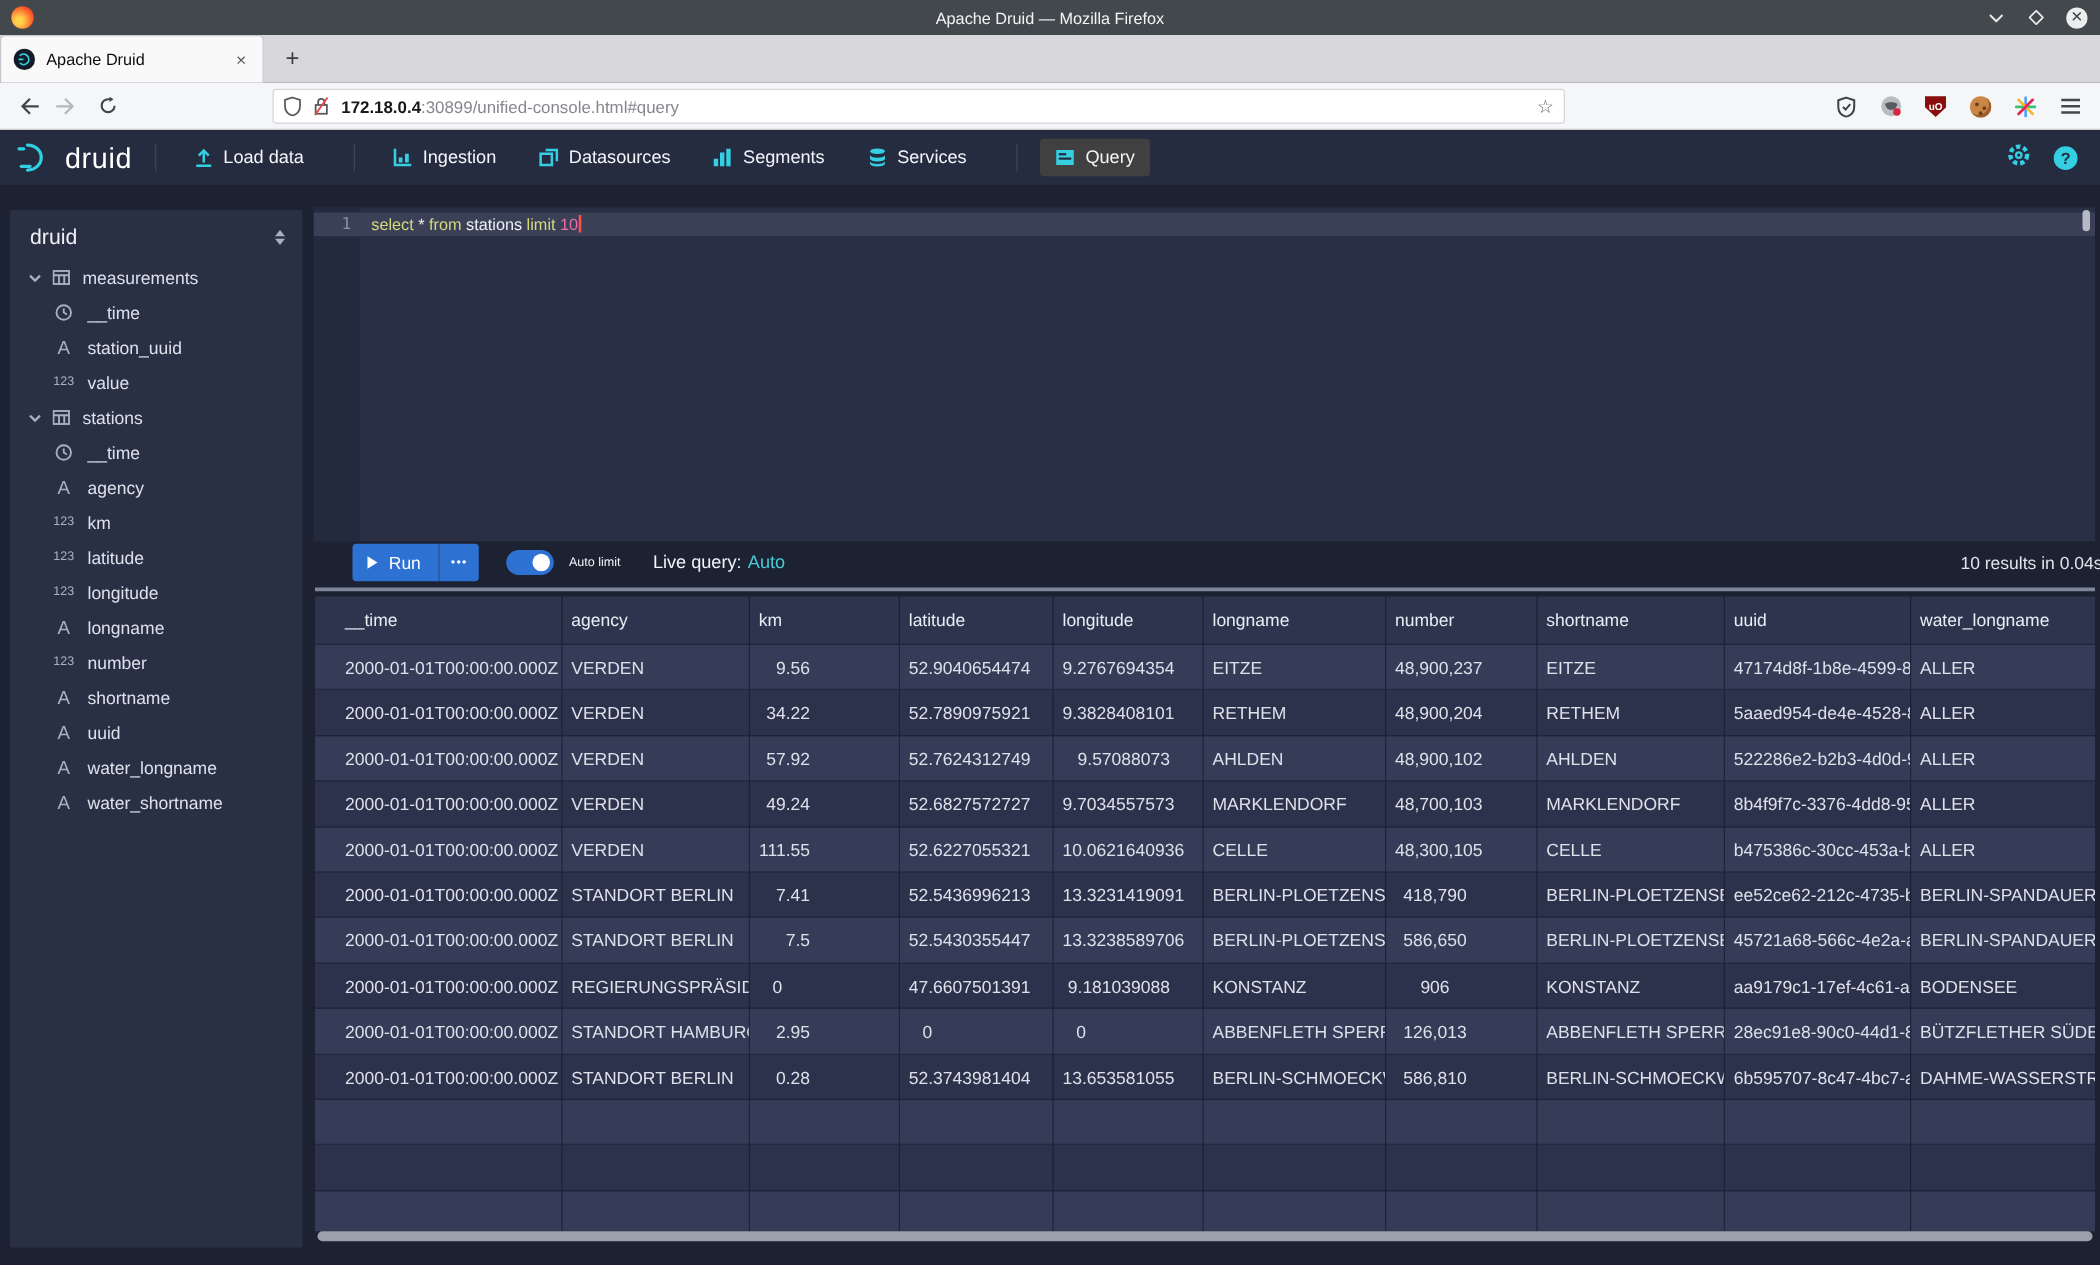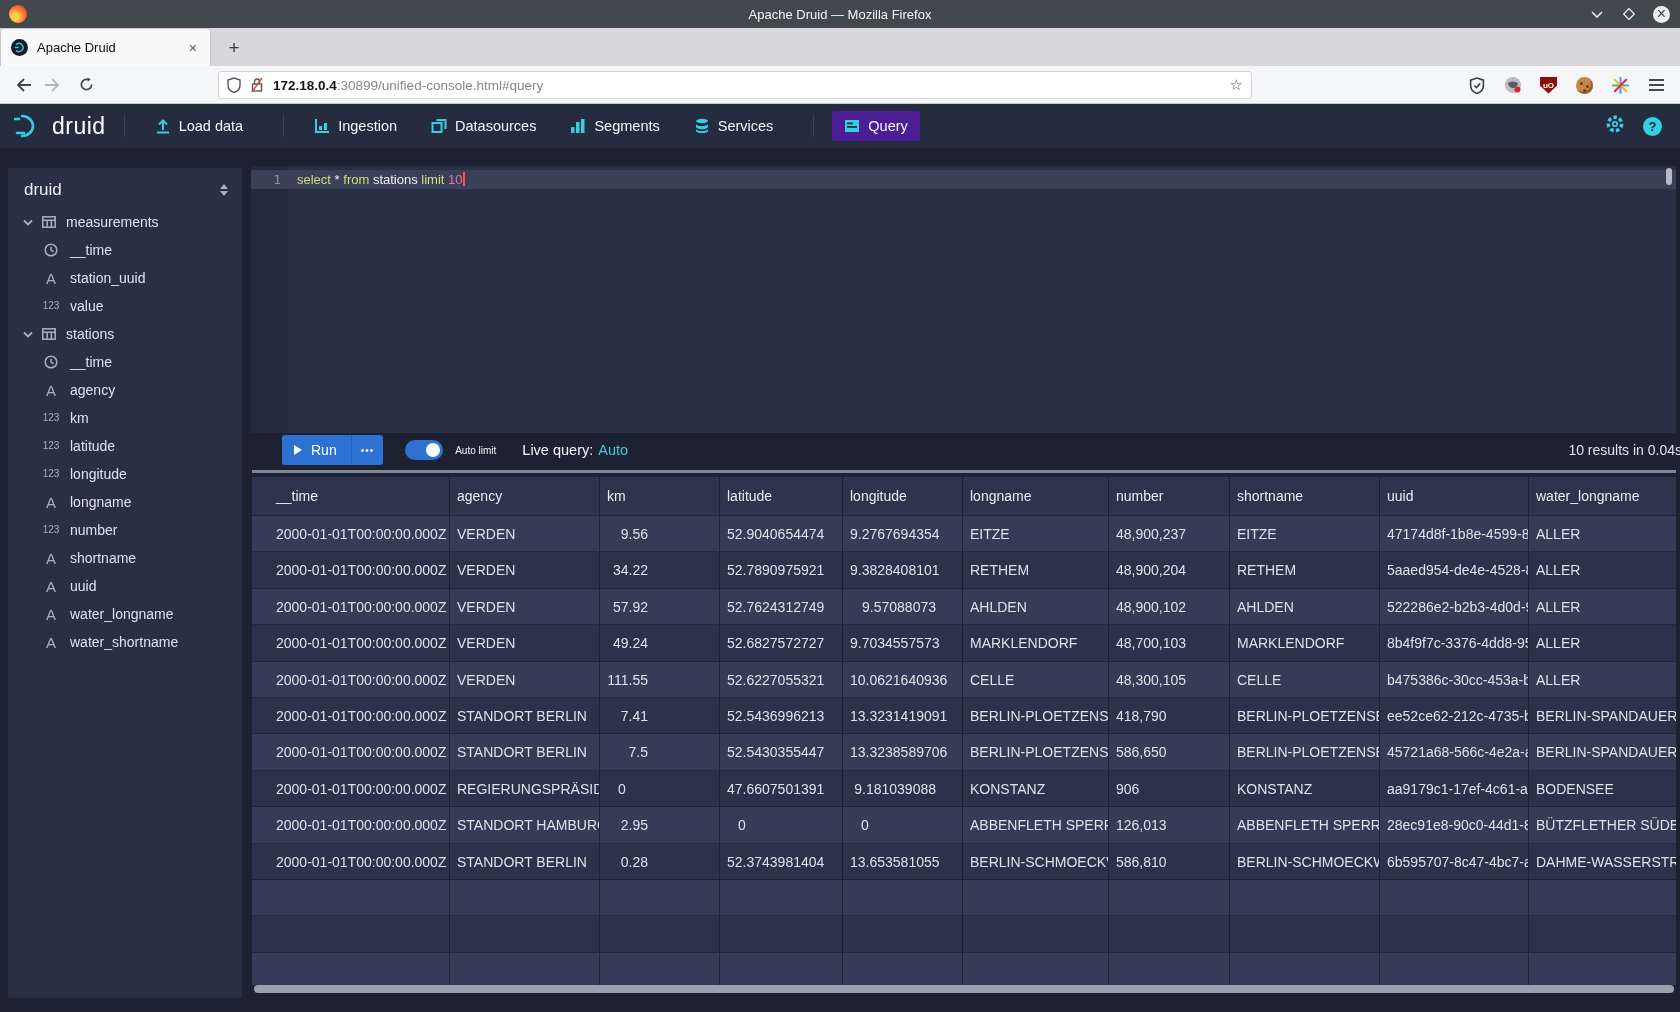--- a/index.html
+++ b/index.html
@@ -54,21 +54,21 @@
   .hamb i { width:15px; height:2px; background:#45484d; }
 
   
   .druidnav { position:absolute; top:104px; left:0; width:1680px; height:44px; background:#262c40;
     display:flex; align-items:center; color:#f2f5f9; }
   .brand { display:flex; align-items:center; margin-left:14px; }
   .brand-word { font-size:23px; color:#fff; letter-spacing:.5px; margin-left:6px; font-weight:400; }
   .nav-sep { width:1px; height:22px; background:#3c4359; margin:0 18px; }
   .nav-item { display:flex; align-items:center; gap:8px; padding:7px 12px; border-radius:3px;
     font-size:14.5px; margin-right:10px; cursor:default; }
-  .nav-item.active { background:#4c1d95; }
+  .nav-item.active { background:#404040; }
   .nicon { display:flex; align-items:center; }
   .nav-right { margin-left:auto; display:flex; align-items:center; gap:18px; margin-right:18px; }
   .help-circle { width:19px; height:19px; border-radius:50%; background:#35cfe4; color:#262c40;
     font-weight:bold; font-size:13px; display:flex; align-items:center; justify-content:center; }
 
   
   .content { position:absolute; top:148px; left:0; width:1680px; height:864px; background:#1d2232; }
 
   
   .sidebar { position:absolute; left:8px; top:20px; width:234px; height:830px; background:#2a3044;
@@ -128,21 +128,21 @@
   .rt-row .cell { line-height:36.4px; height:36.4px; }
   .rt-row.odd { background:#353c57; }
   .rt-row.even { background:#2c324b; }
   .cell { padding:0 7px; white-space:nowrap; overflow:hidden;
     border-right:1px solid rgba(14,19,34,.55); border-bottom:1px solid rgba(14,19,34,.45); }
   .cell.c0 { padding-left:24px; }
   .cell.c9 { border-right:none; }
   .cell.a-km  { text-align:right; padding-right:71px; }
   .cell.a-lat { text-align:right; padding-right:22px; }
   .cell.a-lon { text-align:right; padding-right:26px; }
-  .cell.a-num { text-align:left; padding-right:49px; }
+  .cell.a-num { text-align:center; padding-right:49px; }
   .cell.zero  { text-align:left; padding-left:18px; }
   .bottom-scroll { position:absolute; left:254px; top:837px; width:1420px; height:8px;
     background:#9ba0ad; border-radius:4px; }
 </style>
 </head>
 <body>
 
 <div id="stage">
 
   <div class="titlebar">

